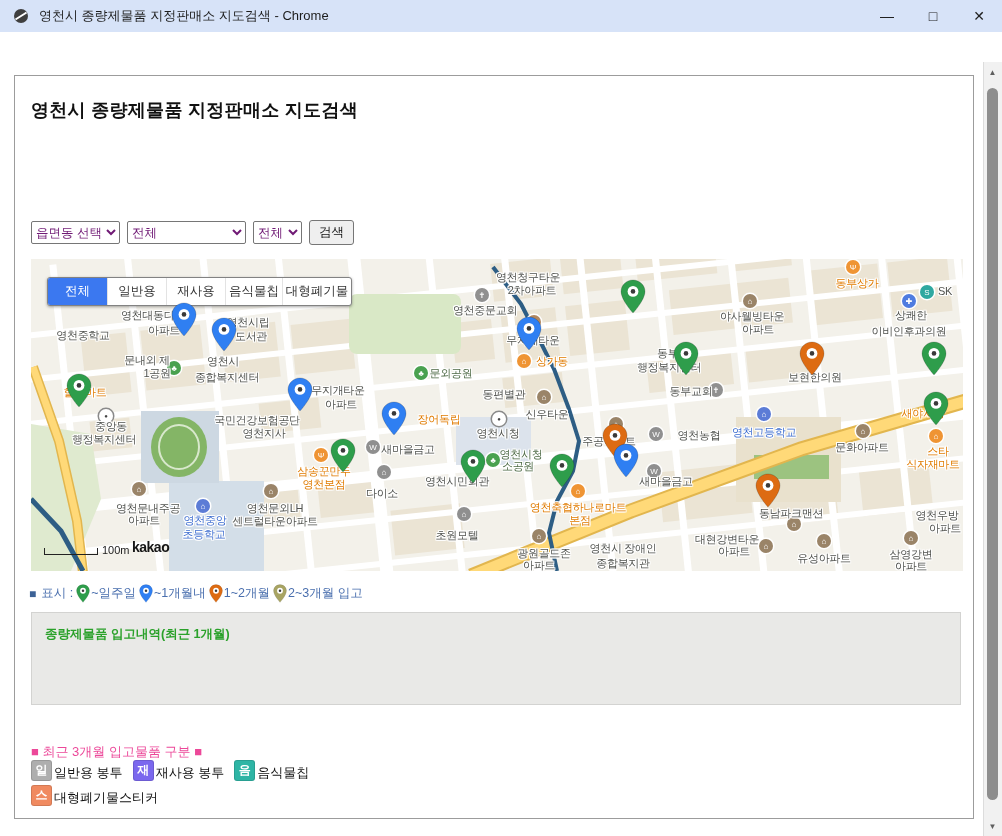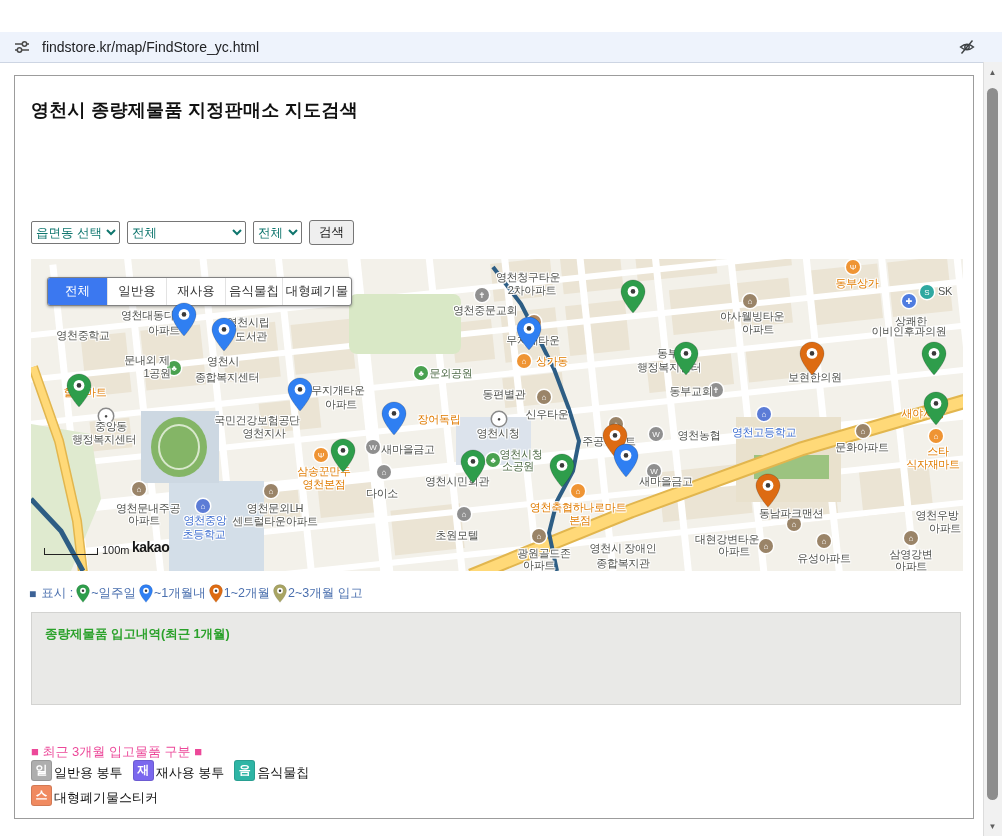--- a/index.html
+++ b/index.html
@@ -19,21 +19,21 @@
   
   .sbar{position:absolute;right:0;top:62px;width:18px;bottom:0;background:#f1f1f1;border-left:1px solid #dcdcdc;}
   .sarrow{position:absolute;left:0;width:17px;height:16px;display:flex;align-items:center;justify-content:center;font-size:8px;color:#5f5f5f;}
   .sarrow.up{top:2px;} .sarrow.down{bottom:2px;}
   .sthumb{position:absolute;left:3px;top:26px;width:11px;height:712px;background:#8d8d8d;border-radius:6px;}
   
   .card{position:absolute;left:14px;top:75px;width:958px;height:742px;border:1px solid #9c9c9c;background:#fff;}
   .h1{position:absolute;left:16px;top:22px;font-size:18px;font-weight:bold;color:#111;letter-spacing:.3px;}
   .notice{position:absolute;left:16px;top:72px;font-size:13px;font-weight:bold;color:#2e8b2e;line-height:21px;white-space:pre-line;}
   .filters{position:absolute;left:16px;top:144px;display:flex;gap:7px;align-items:center;}
-  .filters select{font-size:12.5px;height:23px;border:1px solid #767676;border-radius:2px;background:#fff;color:#0f766e;font-family:inherit;}
+  .filters select{font-size:12.5px;height:23px;border:1px solid #767676;border-radius:2px;background:#fff;color:#701a75;font-family:inherit;}
   .filters .btn{font-size:12.5px;height:25px;padding:0 9px;border:1px solid #767676;border-radius:3px;background:#efefef;color:#111;font-family:inherit;}
   
   .map{position:absolute;left:16px;top:183px;width:932px;height:312px;background:#f3f1ea;overflow:hidden;}
   .map svg.base{position:absolute;left:0;top:0;}
   .mlabel{position:absolute;z-index:5;font-size:11px;color:#50524e;white-space:nowrap;transform:translate(-50%,-50%);letter-spacing:-.3px;
     text-shadow:-1px 0 #fff,1px 0 #fff,0 -1px #fff,0 1px #fff,-1px -1px #fff,1px 1px #fff,1px -1px #fff,-1px 1px #fff;}
   .mlabel.o{color:#e07b00;} .mlabel.b{color:#3e6ed0;} .mlabel.p{color:#4e6a46;}
   .poi{position:absolute;z-index:4;width:14px;height:14px;border-radius:50%;transform:translate(-50%,-50%);display:flex;align-items:center;justify-content:center;
     color:#fff;font-size:8px;box-shadow:0 0 0 1.5px #fff;}
   .poi.gov{background:#fff;box-shadow:0 0 0 1.5px #8a8a8a;color:#444;font-size:6px;}
@@ -58,39 +58,35 @@
   .cl-items{position:absolute;left:16px;top:684px;width:340px;display:flex;flex-wrap:wrap;column-gap:10px;row-gap:4px;}
   .cl-item{display:flex;align-items:flex-end;gap:2px;}
   .badge{width:21px;height:21px;border-radius:3px;display:flex;align-items:center;justify-content:center;color:#fff;font-size:12px;font-weight:bold;border:1px solid rgba(0,0,0,.12);box-sizing:border-box;}
   .cl-item .lb{font-size:13px;color:#111;line-height:16px;}
 </style>
 </head>
 <body>
 
 <div class="win">
 
-
-  <div class="urlbar">
-    <span class="sicon">
-      <svg width="16" height="16" viewBox="0 0 16 16" fill="none" stroke="#4a4a4a" stroke-width="1.5">
-        <line x1="1" y1="5" x2="15" y2="5"></line>
-          <circle cx="10.5" cy="5" r="2.2" fill="#eef3fc"></circle>
-        <line x1="1" y1="11" x2="15" y2="11"></line>
-          <circle cx="5.5" cy="11" r="2.2" fill="#eef3fc"></circle>
-      </svg>
+  <div class="titlebar">
+    <span class="fav">
+      <svg width="16" height="16" viewBox="0 0 16 16">
+          <circle cx="8" cy="8" r="7" fill="#3f3f3f"></circle>
+          <path d="M2.5 11.5 C6 9.2 10 6.8 13.5 4.5" stroke="#fff" stroke-width="2" fill="none"></path>
+        </svg>
     </span>
-    <span class="url">findstore.kr/map/FindStore_yc.html</span>
-    <span class="eicon">
-      <svg width="18" height="18" viewBox="0 0 18 18" fill="none" stroke="#3c4043" stroke-width="1.4">
-        <path d="M2.5 9 Q9 3.5 15.5 9 Q9 14.5 2.5 9z"></path>
-          <circle cx="9" cy="9" r="2.2"></circle>
-          <line x1="3.5" y1="15.5" x2="14.5" y2="2.5"></line>
-      </svg>
-    </span>
+    <span class="ttl">영천시 종량제물품 지정판매소 지도검색 - Chrome</span>
+    <div class="wcontrols" style="margin-left:auto;display:flex;">
+      <div class="wbtn">—</div>
+      <div class="wbtn">□</div>
+      <div class="wbtn">✕</div>
+    </div>
   </div>
+
 
   <div class="sbar">
     <div class="sarrow up">▲</div>
     <div class="sthumb"></div>
     <div class="sarrow down">▼</div>
   </div>
 
   <div class="card">
     <div class="h1">영천시 종량제물품 지정판매소 지도검색</div>
 
@@ -235,21 +231,21 @@
         <span class="mlabel" style="left: 635px; top: 222px;">새마을금고</span>
         <span class="mlabel" style="left: 668px; top: 176px;">영천농협</span>
         <span class="mlabel b" style="left: 733px; top: 173px;">영천고등학교</span>
         <span class="mlabel" style="left: 642px; top: 94px;">동부동</span>
         <span class="mlabel" style="left: 638px; top: 108px;">행정복지센터</span>
         <span class="mlabel" style="left: 660px; top: 132px;">동부교회</span>
         <span class="mlabel" style="left: 721px; top: 57px;">야사웰빙타운</span>
         <span class="mlabel" style="left: 727px; top: 70px;">아파트</span>
         <span class="mlabel o" style="left: 826px; top: 24px;">동부상가</span>
         <span class="mlabel" style="left: 914px; top: 32px;">SK</span>
-        <span class="mlabel" style="left: 880px; top: 62px;">상쾌한</span>
+        <span class="mlabel" style="left: 880px; top: 56px;">상쾌한</span>
         <span class="mlabel" style="left: 878px; top: 72px;">이비인후과의원</span>
         <span class="mlabel" style="left: 784px; top: 118px;">보현한의원</span>
         <span class="mlabel o" style="left: 892px; top: 154px;">새야시장</span>
         <span class="mlabel" style="left: 831px; top: 188px;">문화아파트</span>
         <span class="mlabel o" style="left: 907px; top: 192px;">스타</span>
         <span class="mlabel o" style="left: 902px; top: 205px;">식자재마트</span>
         <span class="mlabel" style="left: 760px; top: 254px;">동남파크맨션</span>
         <span class="mlabel" style="left: 696px; top: 280px;">대현강변타운</span>
         <span class="mlabel" style="left: 703px; top: 292px;">아파트</span>
         <span class="mlabel" style="left: 793px; top: 299px;">유성아파트</span>

